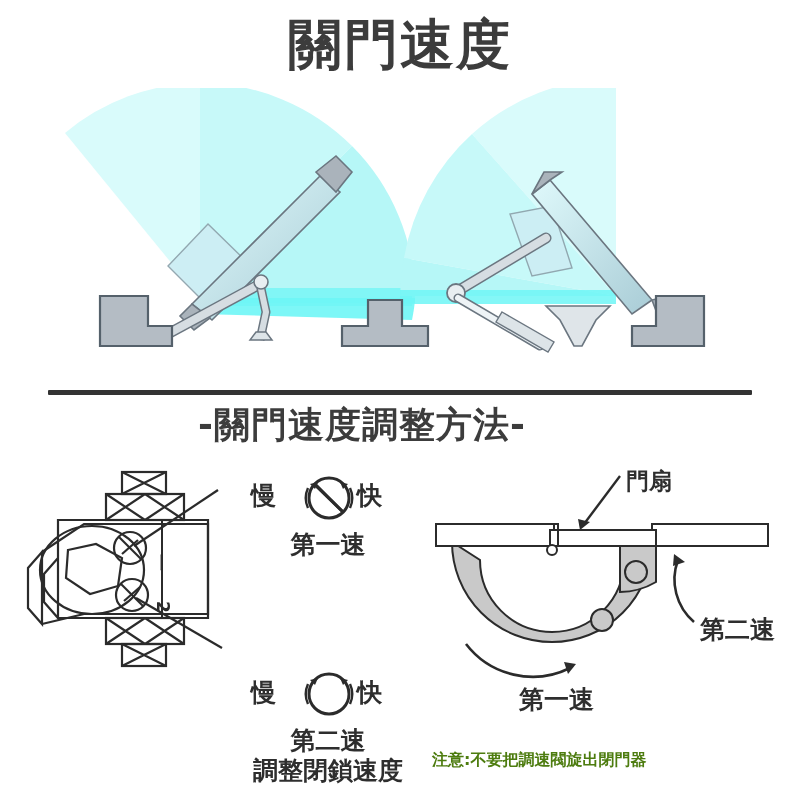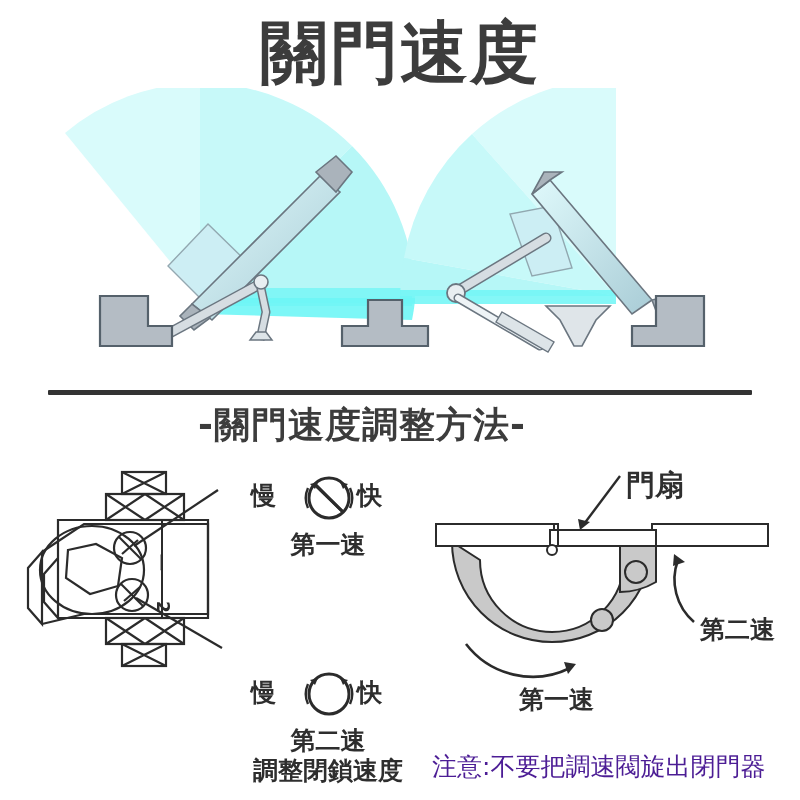--- a/index.html
+++ b/index.html
@@ -3,40 +3,40 @@
 <meta charset="utf-8">
 <style>
   html,body{margin:0;padding:0;background:#fff;}
   body{width:800px;height:800px;overflow:hidden;
        font-family:"DejaVu Sans","Liberation Sans",sans-serif;color:#3a3a3a;}
   #page{position:relative;width:800px;height:800px;background:#ffffff;}
 
   
   .title{
     position:absolute;left:0;top:14px;width:800px;text-align:center;
-    font-size:68px;font-weight:bold;letter-spacing:2px;color:#3c3c3c;
+    font-size:54px;font-weight:bold;letter-spacing:2px;color:#3c3c3c;
     line-height:1.15;white-space:nowrap;
   }
   .subtitle{
     position:absolute;left:0;top:404px;width:724px;text-align:center;
     font-size:36px;font-weight:bold;letter-spacing:1px;color:#3c3c3c;
     line-height:1.15;white-space:nowrap;
   }
   .divider{
     position:absolute;left:48px;top:390px;width:704px;height:5px;
     background:#333333;border-radius:1px;
   }
 
   
   .lbl{position:absolute;white-space:nowrap;font-weight:bold;color:#2e2e2e;}
   .lbl.c{text-align:center;transform:translateX(-50%);}
 
   .warn{
-    position:absolute;white-space:nowrap;font-weight:normal;
-    color:#4c1d95;font-size:25px;letter-spacing:0px;
+    position:absolute;white-space:nowrap;font-weight:bold;
+    color:#4d7c0f;font-size:16px;letter-spacing:0px;
   }
 
   svg{display:block;}
   .svgwrap{position:absolute;}
 </style>
 </head>
 <body>
 
 <div id="page">
 
@@ -249,19 +249,19 @@
         <path d="M 250 92 L 261 100 L 249 104 Z" fill="#2b2b2b"></path>
       </g>
 
       <g>
         <path d="M 42 182 A 84 84 0 0 0 146 206" fill="none" stroke="#2b2b2b" stroke-width="2.6"></path>
         <path d="M 152 202 L 140 200 L 144 212 Z" fill="#2b2b2b"></path>
       </g>
     </svg>
   </div>
 
-  <div class="lbl" style="left:626px;top:466px;font-size:29px;">門扇</div>
+  <div class="lbl" style="left:626px;top:466px;font-size:23px;">門扇</div>
   <div class="lbl" style="left:700px;top:613px;font-size:25px;">第二速</div>
   <div class="lbl" style="left:519px;top:683px;font-size:25px;">第一速</div>
 
   <div class="warn" style="left:432px;top:750px;">注意:不要把調速閥旋出閉門器</div>
 
 </div>
 
 </body></html>

